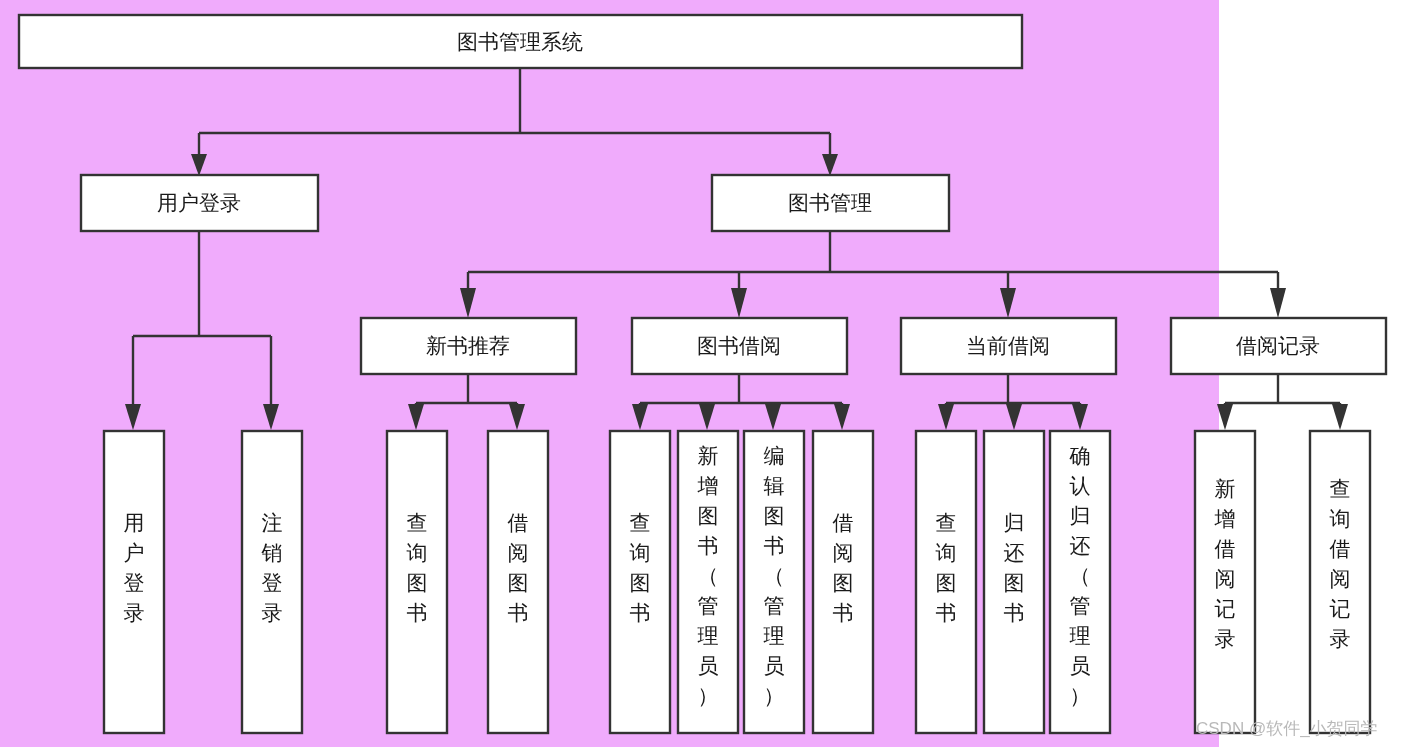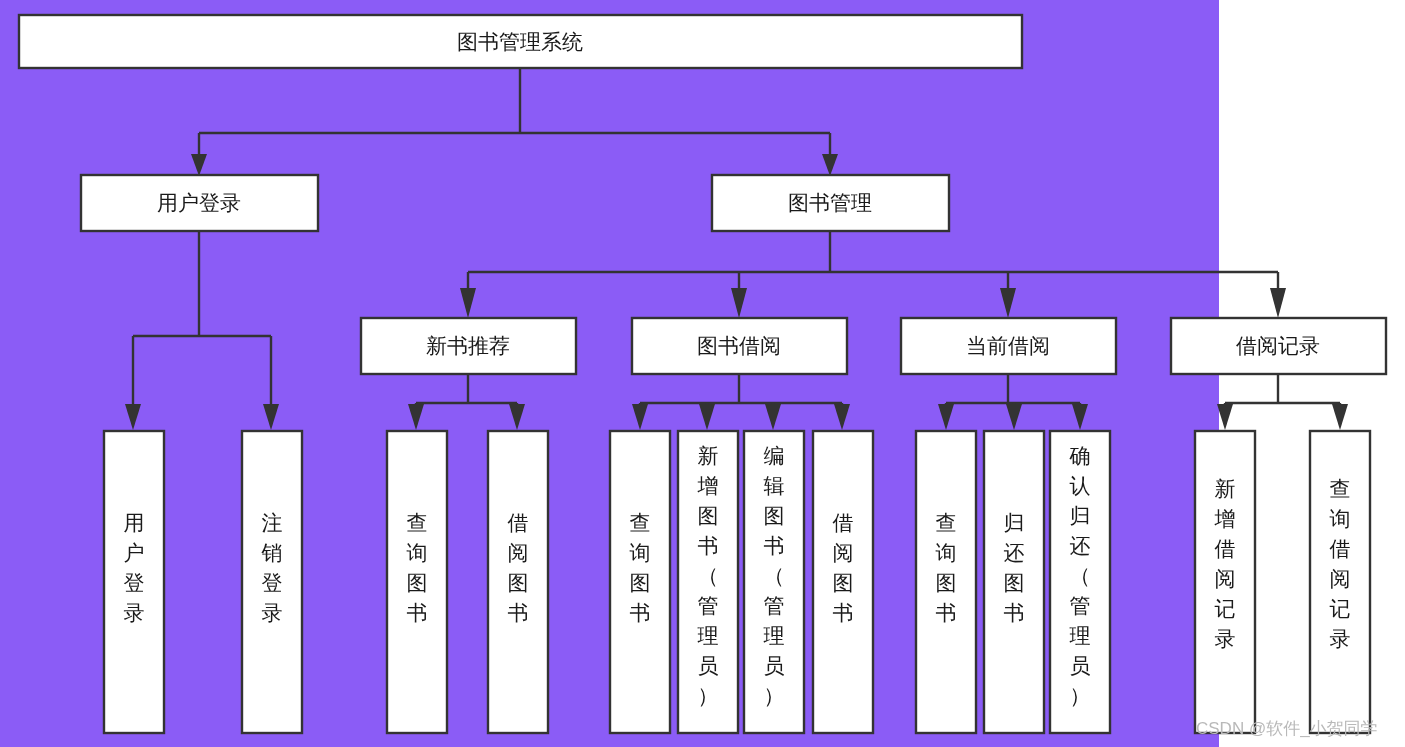--- a/index.html
+++ b/index.html
@@ -10,21 +10,21 @@
   body {
     width: 1405px;
     height: 747px;
     font-family: "Liberation Sans", "DejaVu Sans", sans-serif;
     overflow: hidden;
   }
   #diagram-root {
     position: relative;
     width: 1219px;
     height: 747px;
-    background: #8b5cf6;
+    background: #f0abfc;
   }
   svg.diagram-canvas {
     position: absolute;
     left: 0;
     top: 0;
     width: 1405px;
     height: 747px;
     display: block;
   }
   .node-box {

